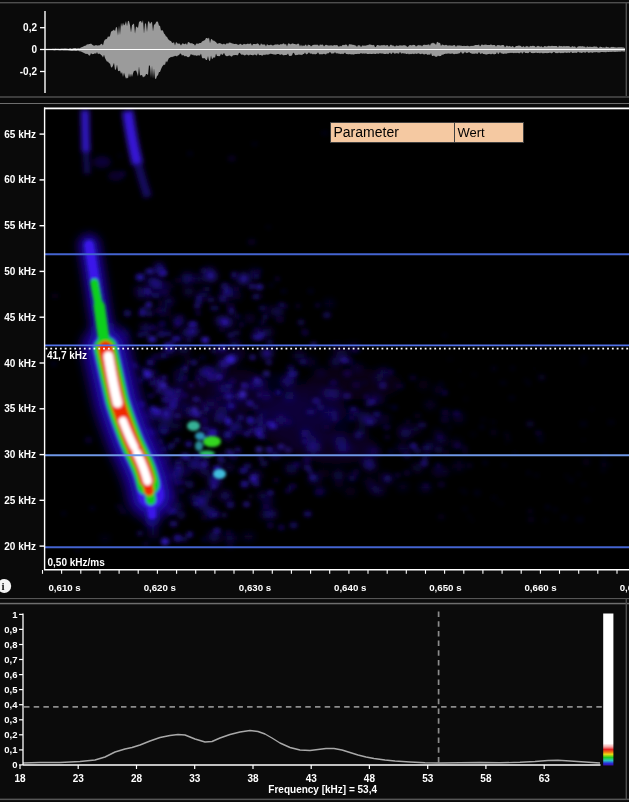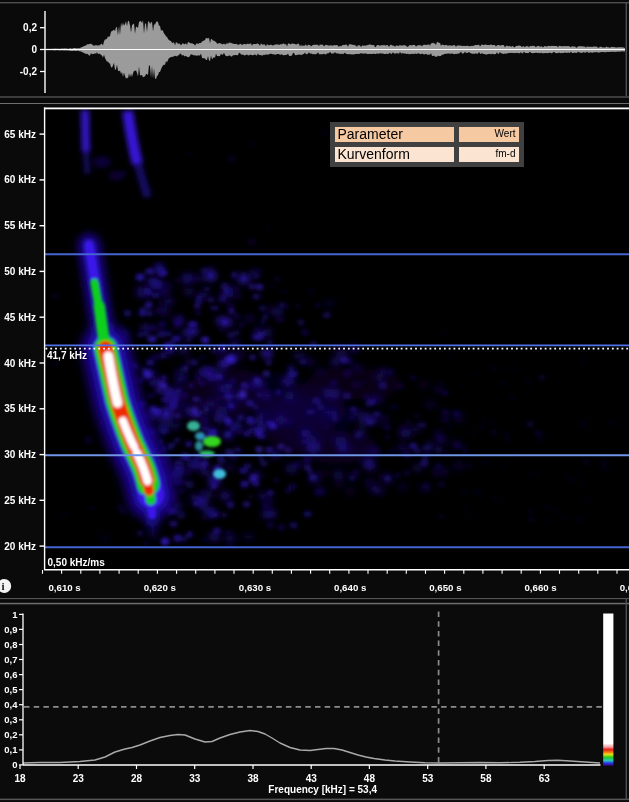--- a/index.html
+++ b/index.html
@@ -1,21 +1,21 @@
 <!DOCTYPE html>
 <html><head><meta charset="utf-8"><style>
 html,body{margin:0;padding:0;background:#0a0a0a;width:629px;height:802px;overflow:hidden}
 *{box-sizing:border-box}
 #page{position:relative;width:629px;height:700px;background:#0a0a0a;font-family:"Liberation Sans",sans-serif}
 .abs{position:absolute}
 table.par{border-collapse:collapse;font-size:14px;color:#000;line-height:1}
-table.par td{border:5px solid #404040;padding:0 3px;height:19.9px}
+table.par td{border:1px solid #404040;padding:0 3px;height:19.9px}
 table.par .hd td{background:#f5c9a2}
 table.par td{background:#fbe5d2}
-td.v{text-align:right;font-size:10px}
+td.v{text-align:left;font-size:13px}
 </style></head><body>
 <div id="page">
 <svg class="abs" style="left:0px;top:0px" width="629" height="100" viewBox="0 0 629 100">
   <rect x="0" y="0" width="629" height="100" fill="#0a0a0a"></rect>
   <rect x="0" y="2" width="629" height="1.4" fill="#4e4e4e"></rect>
   <rect x="625.6" y="2" width="1.4" height="95" fill="#4e4e4e"></rect>
   <path d="M46,48.8 47,48.7 48,48.8 49,48.8 50,48.8 51,48.7 52,48.8 53,48.6 54,48.7 55,48.6 56,48.6 57,48.8 58,48.6 59,48.7 60,48.7 61,48.5 62,48.5 63,48.5 64,48.4 65,48.3 66,48.4 67,48.4 68,48.8 69,48.7 70,48.1 71,48.4 72,48.7 73,48.2 74,48.1 75,48.1 76,47.9 77,48.7 78,47.8 79,48.4 80,48.1 81,47.4 82,47.0 83,46.7 84,46.0 85,45.7 86,45.6 87,44.2 88,44.6 89,43.9 90,44.1 91,43.6 92,44.6 93,45.3 94,45.7 95,45.4 96,44.9 97,45.4 98,45.4 99,45.3 100,45.2 101,43.7 102,44.0 103,45.5 104,41.3 105,39.4 106,39.3 107,38.8 108,36.2 109,37.0 110,36.0 111,31.8 112,30.9 113,30.6 114,29.4 115,31.2 116,27.0 117,27.6 118,35.8 119,25.6 120,35.0 121,22.7 122,26.7 123,22.4 124,25.6 125,24.3 126,21.0 127,26.2 128,20.8 129,21.3 130,25.3 131,32.4 132,25.2 133,24.2 134,23.4 135,33.8 136,26.5 137,27.0 138,28.0 139,22.1 140,21.3 141,21.0 142,23.3 143,19.9 144,33.8 145,23.6 146,23.6 147,31.9 148,21.8 149,21.3 150,23.9 151,22.5 152,21.7 153,31.4 154,24.6 155,24.5 156,22.2 157,21.2 158,22.1 159,25.8 160,25.7 161,30.8 162,30.0 163,30.8 164,33.6 165,34.4 166,36.6 167,36.7 168,39.1 169,40.1 170,40.8 171,41.0 172,42.8 173,43.0 174,41.9 175,45.5 176,42.0 177,42.8 178,44.0 179,43.2 180,43.9 181,45.5 182,43.8 183,43.3 184,44.3 185,44.0 186,43.2 187,44.9 188,42.1 189,42.3 190,42.9 191,43.5 192,42.9 193,43.9 194,44.1 195,45.7 196,44.1 197,43.2 198,44.0 199,43.2 200,42.9 201,42.9 202,41.6 203,40.9 204,40.6 205,40.1 206,37.9 207,37.9 208,38.8 209,37.4 210,43.3 211,39.0 212,39.3 213,40.7 214,40.5 215,41.5 216,42.1 217,43.6 218,43.7 219,43.1 220,43.3 221,43.5 222,44.3 223,44.3 224,43.6 225,44.6 226,44.3 227,42.8 228,44.0 229,42.4 230,42.8 231,42.8 232,43.6 233,43.6 234,43.9 235,43.9 236,43.8 237,44.2 238,44.8 239,44.8 240,43.8 241,44.1 242,44.9 243,44.4 244,43.8 245,44.3 246,44.3 247,43.9 248,43.6 249,44.2 250,43.5 251,43.5 252,45.7 253,44.0 254,44.1 255,43.9 256,44.3 257,43.5 258,43.6 259,44.5 260,45.8 261,43.2 262,44.4 263,44.4 264,44.5 265,44.6 266,46.5 267,44.1 268,44.9 269,45.2 270,45.1 271,44.4 272,45.2 273,45.4 274,45.1 275,44.6 276,44.5 277,44.5 278,44.3 279,44.9 280,44.4 281,44.0 282,44.5 283,43.6 284,43.5 285,44.7 286,43.8 287,46.4 288,43.8 289,43.3 290,44.2 291,44.3 292,43.6 293,43.5 294,43.9 295,44.1 296,44.5 297,44.2 298,43.6 299,44.0 300,46.5 301,44.6 302,46.6 303,44.9 304,46.3 305,44.9 306,44.4 307,46.4 308,44.4 309,44.9 310,45.1 311,46.4 312,45.4 313,45.1 314,44.8 315,44.7 316,44.8 317,44.8 318,44.8 319,46.2 320,44.2 321,44.9 322,44.5 323,44.8 324,46.6 325,45.2 326,44.8 327,45.1 328,45.6 329,45.6 330,45.6 331,45.2 332,45.5 333,45.8 334,45.1 335,45.3 336,45.3 337,45.0 338,45.7 339,46.9 340,45.4 341,46.5 342,45.5 343,44.8 344,45.3 345,44.7 346,44.4 347,44.9 348,46.8 349,44.2 350,44.2 351,44.6 352,44.5 353,44.9 354,44.8 355,45.5 356,45.6 357,47.1 358,44.9 359,45.4 360,45.2 361,47.2 362,45.6 363,45.6 364,45.7 365,45.4 366,45.7 367,44.9 368,45.3 369,44.6 370,44.6 371,44.8 372,44.9 373,45.3 374,44.8 375,47.2 376,46.7 377,45.1 378,45.1 379,45.5 380,45.6 381,45.4 382,45.1 383,45.4 384,44.8 385,45.5 386,45.6 387,44.9 388,45.2 389,46.9 390,45.3 391,44.6 392,45.5 393,45.6 394,45.7 395,46.7 396,45.5 397,45.4 398,45.9 399,45.5 400,45.3 401,45.4 402,45.5 403,45.6 404,45.1 405,45.4 406,45.6 407,46.7 408,46.8 409,45.6 410,45.0 411,45.2 412,45.5 413,44.7 414,45.1 415,44.9 416,46.8 417,45.4 418,45.4 419,44.7 420,45.7 421,45.0 422,46.6 423,45.1 424,44.7 425,44.8 426,45.1 427,44.8 428,44.7 429,44.3 430,45.8 431,43.3 432,43.4 433,42.6 434,43.6 435,43.5 436,45.0 437,41.8 438,42.3 439,43.1 440,42.8 441,46.0 442,44.6 443,44.8 444,45.3 445,45.3 446,44.7 447,45.2 448,45.8 449,45.3 450,45.5 451,45.4 452,45.8 453,45.6 454,44.9 455,45.3 456,46.9 457,45.3 458,45.7 459,45.2 460,45.8 461,45.4 462,45.9 463,45.9 464,45.7 465,45.9 466,45.9 467,45.8 468,45.7 469,46.2 470,46.3 471,45.7 472,46.0 473,45.8 474,45.7 475,44.9 476,45.1 477,44.9 478,45.0 479,44.6 480,46.4 481,45.3 482,44.3 483,45.2 484,44.7 485,44.8 486,44.4 487,45.0 488,45.0 489,45.0 490,45.1 491,44.3 492,45.2 493,45.1 494,45.0 495,45.0 496,46.8 497,45.0 498,45.2 499,44.9 500,45.6 501,45.4 502,45.1 503,45.1 504,45.2 505,47.4 506,45.9 507,45.4 508,46.2 509,46.2 510,45.7 511,47.1 512,46.2 513,46.1 514,47.4 515,47.1 516,45.9 517,46.0 518,45.7 519,45.6 520,45.8 521,46.0 522,47.3 523,46.3 524,46.2 525,47.5 526,45.7 527,46.4 528,46.1 529,47.6 530,45.8 531,46.2 532,46.0 533,45.8 534,45.9 535,46.3 536,47.5 537,45.8 538,46.2 539,45.8 540,47.1 541,46.3 542,46.4 543,47.5 544,46.2 545,45.9 546,46.4 547,46.4 548,46.0 549,45.7 550,46.2 551,46.1 552,45.8 553,46.0 554,46.0 555,45.9 556,46.0 557,45.9 558,47.4 559,45.6 560,46.2 561,46.0 562,46.2 563,46.4 564,45.8 565,46.4 566,46.1 567,46.3 568,46.1 569,46.2 570,46.6 571,47.5 572,46.0 573,46.4 574,46.7 575,46.2 576,47.8 577,47.6 578,46.2 579,46.6 580,46.0 581,46.4 582,46.2 583,46.2 584,46.7 585,46.5 586,47.8 587,46.2 588,46.8 589,46.9 590,46.5 591,46.9 592,46.7 593,46.9 594,46.3 595,46.8 596,46.5 597,46.7 598,47.7 599,47.7 600,46.6 601,47.0 602,46.9 603,47.8 604,47.1 605,48.0 606,46.6 607,47.0 608,47.2 609,47.2 610,47.9 611,46.8 612,47.2 613,46.8 614,47.3 615,47.3 616,47.4 617,47.5 618,47.2 619,47.2 620,47.2 621,47.3 622,47.3 623,47.5 624,47.5 625,48.3 625,51.5 624,51.6 623,51.5 622,51.3 621,51.5 620,51.8 619,51.6 618,51.7 617,51.8 616,51.7 615,51.9 614,51.7 613,51.7 612,51.8 611,51.9 610,51.8 609,51.9 608,52.0 607,51.8 606,52.4 605,52.1 604,52.2 603,52.1 602,52.0 601,51.9 600,52.4 599,52.4 598,52.4 597,52.2 596,52.0 595,52.5 594,52.0 593,52.7 592,52.7 591,52.2 590,52.6 589,52.8 588,52.8 587,51.5 586,52.6 585,52.8 584,52.2 583,52.3 582,52.9 581,52.7 580,52.5 579,52.4 578,51.6 577,53.1 576,52.7 575,52.8 574,52.7 573,53.0 572,53.1 571,51.6 570,52.9 569,52.7 568,52.6 567,53.1 566,52.7 565,52.5 564,52.8 563,53.3 562,52.7 561,53.2 560,53.1 559,52.6 558,53.3 557,53.0 556,53.3 555,52.7 554,51.8 553,52.6 552,53.2 551,53.2 550,52.6 549,53.0 548,52.9 547,53.3 546,53.1 545,53.1 544,53.3 543,53.3 542,53.2 541,52.6 540,53.4 539,52.7 538,52.9 537,53.0 536,52.6 535,53.0 534,53.0 533,53.3 532,52.9 531,53.1 530,51.4 529,52.8 528,53.2 527,53.0 526,53.0 525,53.1 524,51.6 523,53.2 522,53.4 521,51.9 520,53.3 519,53.3 518,52.9 517,52.8 516,53.2 515,52.8 514,53.3 513,52.9 512,52.8 511,53.1 510,52.8 509,53.3 508,52.9 507,53.6 506,53.7 505,53.4 504,53.8 503,53.9 502,53.2 501,53.6 500,52.1 499,53.6 498,54.2 497,51.9 496,54.0 495,54.0 494,54.4 493,53.7 492,53.8 491,54.5 490,53.7 489,54.1 488,54.0 487,54.4 486,54.6 485,54.2 484,54.1 483,53.9 482,52.7 481,54.3 480,53.6 479,52.1 478,53.6 477,54.1 476,53.2 475,53.7 474,53.8 473,53.7 472,53.7 471,53.2 470,52.9 469,51.7 468,52.9 467,52.7 466,53.3 465,51.5 464,53.3 463,53.4 462,53.4 461,51.6 460,52.9 459,53.5 458,53.5 457,53.9 456,53.7 455,53.9 454,54.2 453,53.8 452,53.2 451,53.9 450,53.6 449,53.8 448,53.2 447,54.1 446,53.4 445,53.9 444,54.1 443,54.9 442,54.4 441,55.9 440,55.9 439,56.2 438,55.5 437,56.8 436,56.8 435,56.4 434,55.6 433,56.0 432,56.1 431,52.9 430,54.9 429,54.2 428,55.0 427,54.4 426,53.8 425,54.2 424,54.6 423,53.9 422,53.4 421,54.3 420,53.9 419,53.6 418,53.3 417,53.9 416,53.7 415,53.4 414,54.3 413,53.8 412,53.8 411,54.2 410,53.7 409,54.4 408,53.6 407,54.1 406,54.1 405,53.3 404,53.8 403,53.1 402,53.6 401,53.6 400,51.7 399,53.7 398,53.6 397,53.2 396,53.2 395,53.8 394,53.5 393,52.3 392,53.6 391,54.3 390,52.6 389,53.4 388,54.3 387,53.6 386,54.1 385,53.9 384,54.0 383,53.4 382,53.5 381,53.4 380,53.3 379,53.5 378,53.9 377,53.3 376,54.1 375,54.1 374,53.8 373,53.7 372,53.9 371,54.1 370,53.7 369,54.1 368,54.0 367,54.0 366,53.3 365,53.8 364,53.6 363,53.6 362,53.8 361,53.1 360,53.7 359,53.9 358,53.8 357,54.1 356,53.9 355,53.9 354,54.4 353,54.6 352,54.2 351,54.6 350,54.1 349,54.2 348,54.3 347,54.0 346,53.9 345,52.6 344,53.6 343,54.2 342,53.5 341,54.3 340,53.8 339,53.7 338,53.6 337,53.3 336,53.5 335,52.0 334,53.4 333,53.2 332,53.8 331,53.3 330,51.8 329,53.1 328,53.4 327,53.3 326,54.4 325,54.2 324,53.7 323,54.0 322,54.6 321,53.9 320,54.5 319,53.9 318,52.2 317,53.8 316,53.9 315,54.5 314,53.7 313,54.6 312,53.8 311,53.5 310,53.8 309,52.3 308,53.6 307,54.2 306,54.3 305,52.4 304,53.9 303,54.1 302,55.2 301,54.4 300,54.9 299,54.2 298,54.9 297,54.8 296,55.3 295,55.0 294,52.9 293,52.7 292,55.5 291,55.8 290,55.9 289,55.8 288,53.4 287,54.7 286,55.1 285,55.0 284,55.2 283,55.2 282,54.2 281,54.6 280,55.1 279,54.0 278,53.9 277,54.1 276,54.7 275,54.4 274,54.5 273,54.2 272,54.1 271,53.8 270,53.7 269,54.5 268,54.4 267,54.7 266,54.3 265,55.3 264,54.4 263,55.2 262,55.7 261,55.1 260,55.1 259,55.3 258,53.2 257,55.5 256,55.2 255,54.4 254,54.8 253,55.4 252,55.0 251,54.9 250,54.5 249,55.5 248,55.3 247,54.6 246,54.7 245,55.4 244,55.2 243,54.4 242,54.8 241,54.5 240,52.9 239,52.7 238,55.3 237,55.3 236,55.0 235,54.9 234,55.3 233,55.2 232,56.4 231,56.5 230,55.5 229,55.4 228,56.1 227,56.2 226,55.9 225,55.0 224,52.8 223,54.5 222,54.9 221,53.4 220,56.1 219,56.2 218,56.0 217,56.1 216,53.5 215,57.9 214,57.1 213,58.2 212,59.3 211,55.6 210,61.0 209,60.4 208,56.1 207,60.1 206,60.1 205,58.5 204,58.0 203,58.6 202,57.8 201,53.5 200,55.5 199,55.6 198,55.2 197,55.8 196,55.8 195,55.1 194,55.8 193,54.6 192,55.2 191,53.8 190,56.1 189,57.1 188,57.2 187,56.8 186,55.7 185,56.4 184,55.7 183,54.7 182,55.7 181,53.7 180,53.4 179,55.2 178,55.2 177,56.4 176,55.9 175,55.7 174,56.4 173,56.6 172,57.3 171,56.8 170,57.7 169,58.0 168,60.0 167,62.6 166,61.1 165,65.0 164,64.6 163,65.4 162,67.1 161,69.2 160,72.0 159,71.9 158,75.2 157,76.0 156,78.9 155,78.4 154,68.2 153,78.8 152,65.7 151,78.0 150,66.3 149,65.1 148,75.2 147,73.9 146,73.9 145,76.4 144,76.4 143,77.4 142,75.0 141,75.2 140,75.5 139,66.2 138,76.5 137,73.1 136,70.3 135,70.9 134,70.8 133,73.4 132,77.1 131,73.5 130,77.6 129,73.3 128,78.6 127,77.4 126,78.7 125,76.1 124,72.5 123,77.0 122,72.1 121,74.1 120,70.4 119,71.3 118,70.8 117,64.5 116,69.3 115,70.1 114,62.8 113,65.5 112,67.6 111,67.2 110,63.6 109,63.3 108,61.6 107,61.7 106,60.1 105,58.1 104,54.7 103,57.4 102,55.8 101,54.8 100,54.0 99,53.6 98,54.2 97,51.9 96,54.0 95,53.1 94,53.9 93,54.0 92,54.3 91,53.1 90,55.4 89,55.5 88,54.3 87,53.8 86,54.1 85,53.6 84,53.0 83,52.4 82,51.9 81,51.6 80,51.2 79,51.2 78,50.5 77,50.9 76,51.0 75,51.0 74,50.8 73,51.0 72,50.9 71,50.9 70,50.8 69,50.7 68,50.5 67,50.6 66,50.5 65,50.6 64,50.5 63,50.4 62,50.2 61,50.5 60,50.4 59,50.5 58,50.3 57,50.3 56,50.2 55,50.4 54,50.4 53,50.3 52,50.2 51,50.3 50,50.2 49,50.2 48,50.2 47,50.2 46,50.2 Z" fill="#9b9b9b"></path>
   <line x1="45" y1="49.5" x2="625" y2="49.5" stroke="#ffffff" stroke-width="1.1"></line>
   <line x1="45" y1="11" x2="45" y2="93" stroke="#ffffff" stroke-width="1.4"></line>
   <line x1="40" y1="27.7" x2="45" y2="27.7" stroke="#fff" stroke-width="1.3"></line>
@@ -865,24 +865,20 @@
   <text x="47.5" y="566" font-family="Liberation Sans, sans-serif" font-weight="bold" fill="#ffffff" font-size="10">0,50 kHz/ms</text>
   <circle cx="4.2" cy="586" r="7" fill="#f4f4f4"></circle>
   <text x="3" y="590" font-family="Liberation Serif" font-weight="bold" font-size="11" fill="#111" text-anchor="middle">i</text>
 </svg>
 <table class="par abs" style="left:329.5px;top:122px;width:194px">
   <tbody>
         <tr class="hd">
           <td style="width:124px">Parameter</td>
           <td class="v">Wert</td>
         </tr>
-  <tr>
-          <td>Kurvenform</td>
-          <td class="v">fm-d</td>
-        </tr>
 </tbody>
     </table>
 <svg class="abs" style="left:0px;top:598px" width="629" height="204" viewBox="0 598 629 204">
   <rect x="0" y="598" width="629" height="204" fill="#0b0b0b"></rect>
   <rect x="0" y="597.8" width="629" height="1.3" fill="#565656"></rect>
   <rect x="0" y="602.8" width="629" height="1.5" fill="#6e6e6e"></rect>
   <rect x="0" y="798.6" width="629" height="1.5" fill="#565656"></rect>
   <rect x="625.6" y="598" width="1.4" height="202" fill="#4e4e4e"></rect>
   <line x1="24" y1="706.8" x2="602" y2="706.8" stroke="#8c8c8c" stroke-width="1.7" stroke-dasharray="5.5 4.2"></line>
   <line x1="438.6" y1="611.5" x2="438.6" y2="765" stroke="#8c8c8c" stroke-width="1.7" stroke-dasharray="5.5 4.2"></line>

